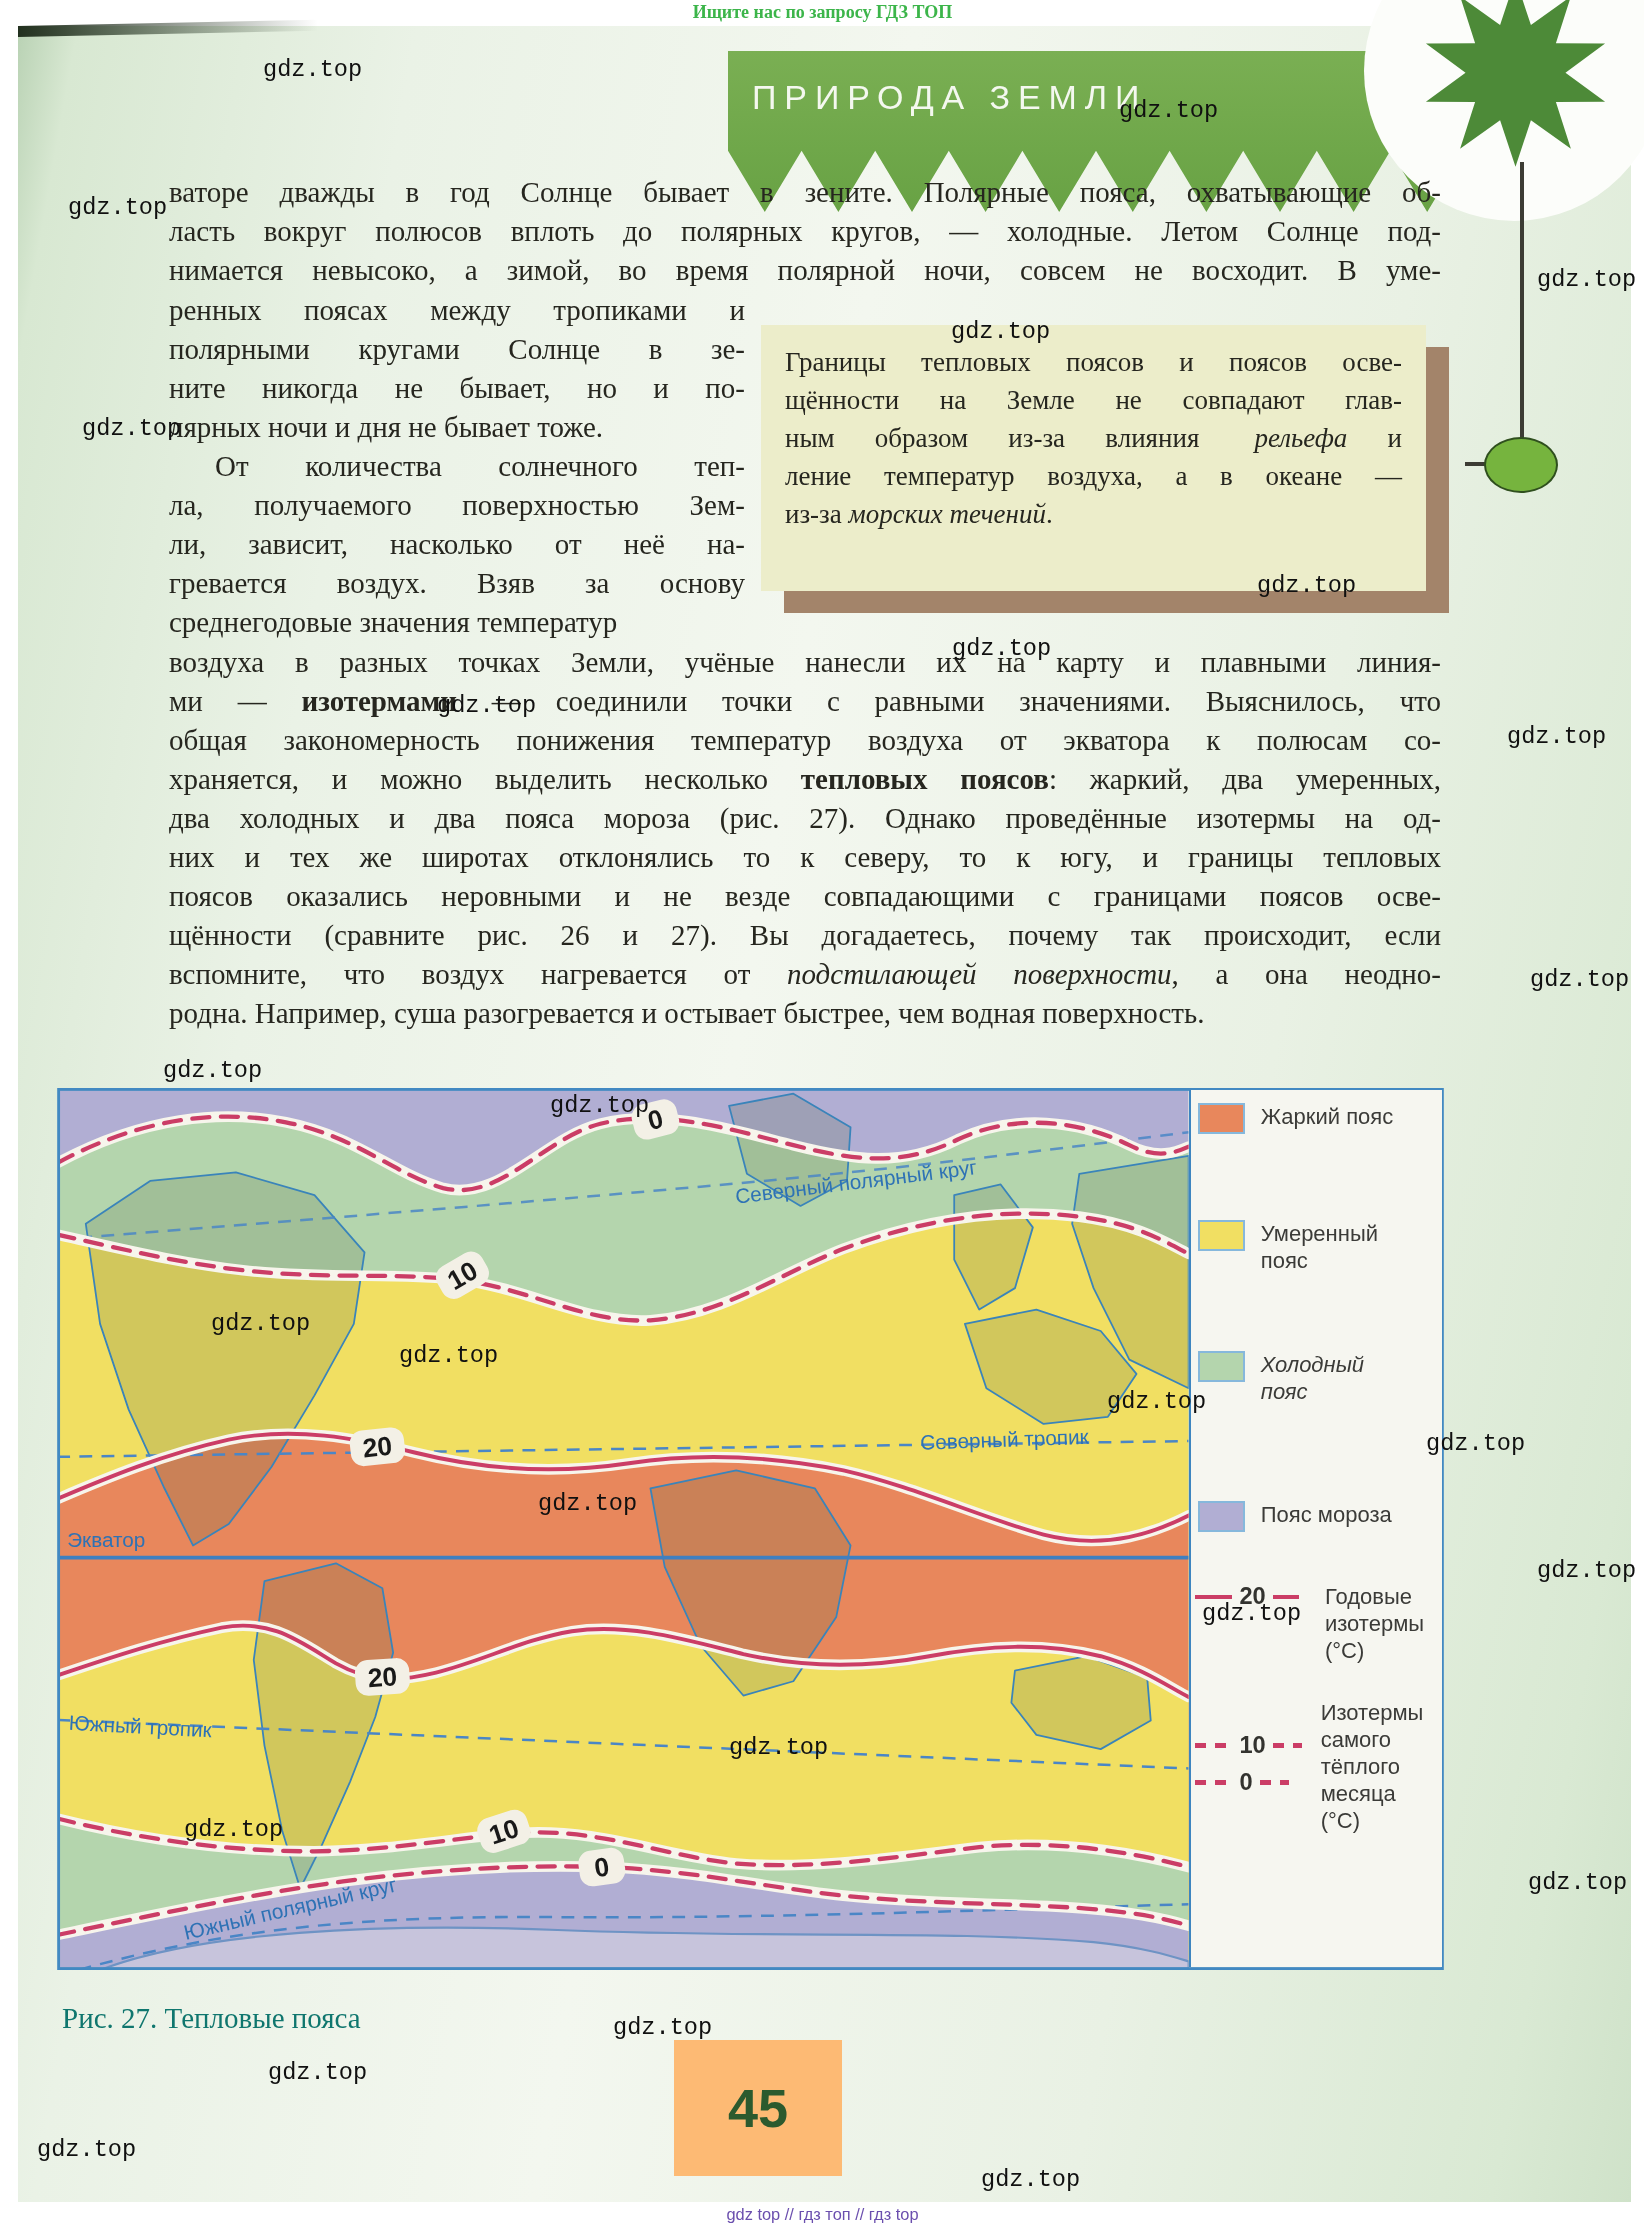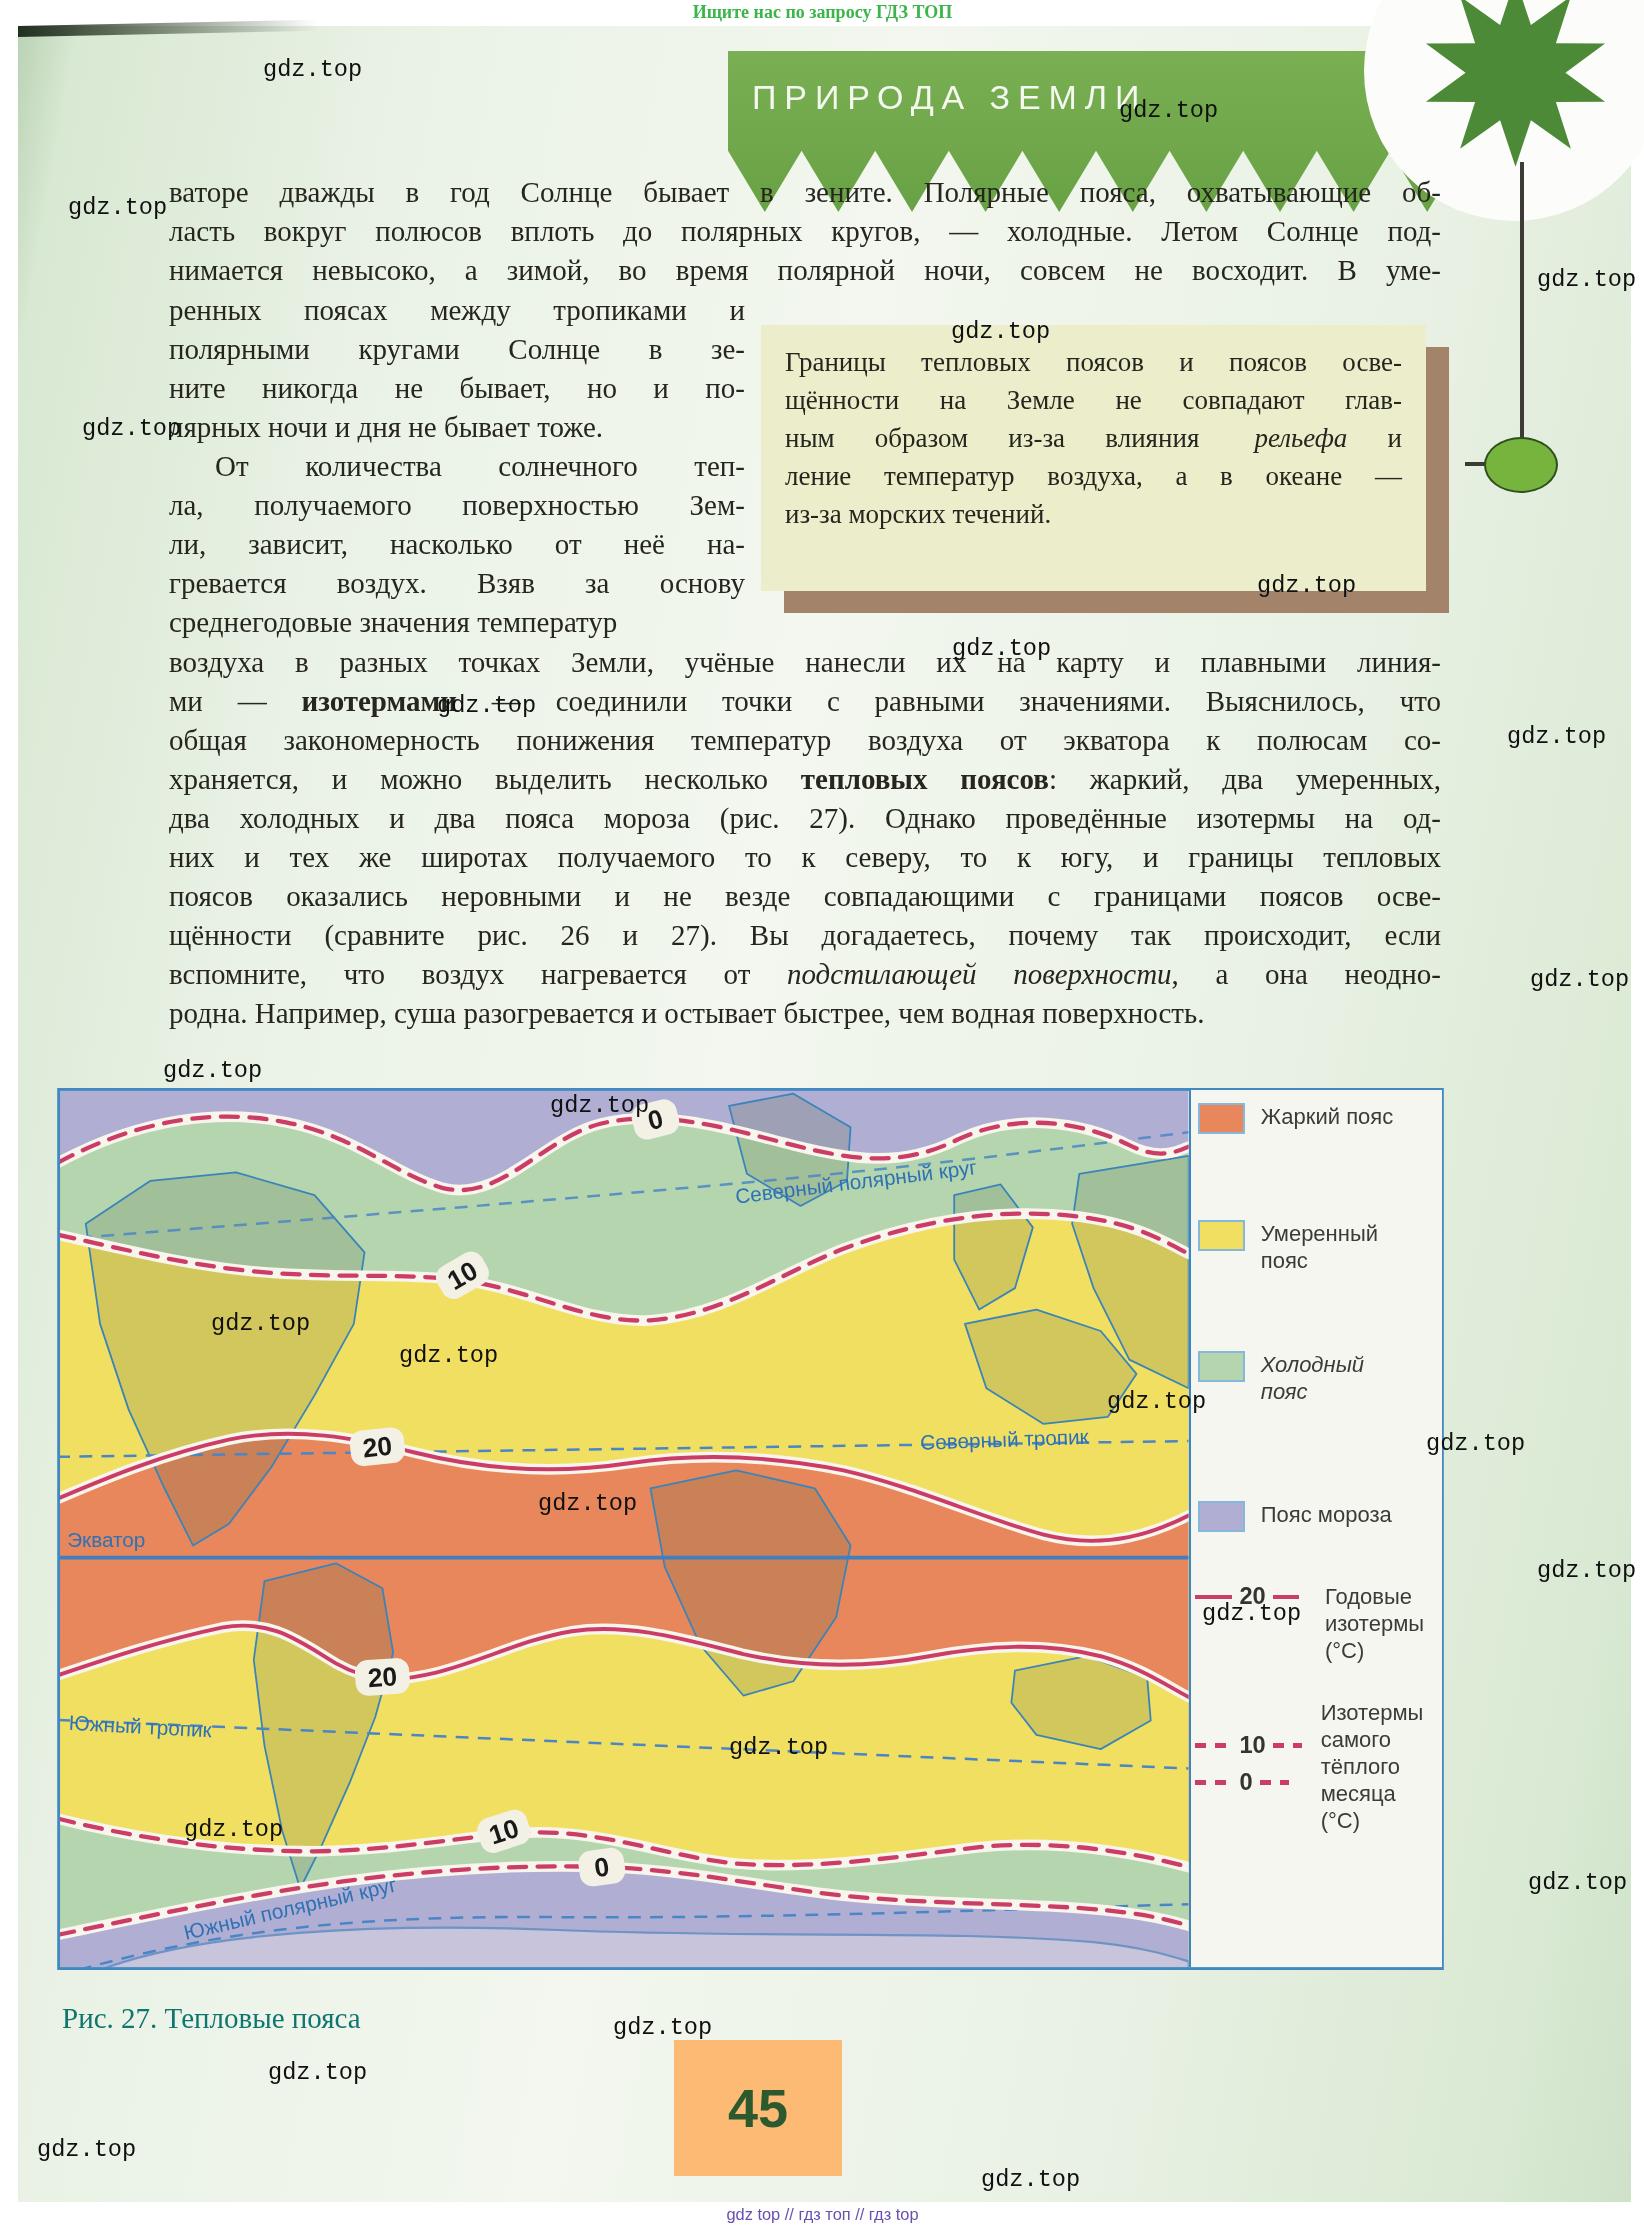--- a/index.html
+++ b/index.html
@@ -97,42 +97,42 @@
       <div class="line"><span>ласть вокруг полюсов вплоть до полярных кругов, — холодные. Летом Солнце под-</span></div>
       <div class="line"><span>нимается невысоко, а зимой, во время полярной ночи, совсем не восходит. В уме-</span></div>
     </div>
 
   <div class="infobox-shadow"></div>
   <div class="infobox">
       <div class="line"><span>Границы тепловых поясов и поясов осве-</span></div>
       <div class="line"><span>щённости на Земле не совпадают глав-</span></div>
       <div class="line"><span>ным образом из-за влияния </span><span style="font-style: italic; margin-left: 15px;">рельефа</span><span> и</span></div>
       <div class="line"><span>ление температур воздуха, а в океане —</span></div>
-      <div class="line last"><span>из-за </span><span style="">морских течений</span><span>.</span></div>
+      <div class="line last"><span>из-за </span><span style="font-style: italic;">морских течений</span><span>.</span></div>
     </div>
 
   <div class="p leftcol">
       <div class="line"><span>ренных поясах между тропиками и</span></div>
       <div class="line"><span>полярными кругами Солнце в зе-</span></div>
       <div class="line"><span>ните никогда не бывает, но и по-</span></div>
       <div class="line last"><span>лярных ночи и дня не бывает тоже.</span></div>
       <div class="line indent"><span>От количества солнечного теп-</span></div>
       <div class="line"><span>ла, получаемого поверхностью Зем-</span></div>
       <div class="line"><span>ли, зависит, насколько от неё на-</span></div>
       <div class="line"><span>гревается воздух. Взяв за основу</span></div>
       <div class="line last"><span>среднегодовые значения температур</span></div>
     </div>
 
   <div class="p p3">
       <div class="line"><span>воздуха в разных точках Земли, учёные нанесли их на карту и плавными линия-</span></div>
       <div class="line"><span>ми — </span><span style="font-weight: bold;">изотермами</span><span> — соединили точки с равными значениями. Выяснилось, что</span></div>
       <div class="line"><span>общая закономерность понижения температур воздуха от экватора к полюсам со-</span></div>
       <div class="line"><span>храняется, и можно выделить несколько </span><span style="font-weight: bold;">тепловых поясов</span><span>: жаркий, два умеренных,</span></div>
       <div class="line"><span>два холодных и два пояса мороза (рис. 27). Однако проведённые изотермы на од-</span></div>
-      <div class="line"><span>них и тех же широтах получаемого то к северу, то к югу, и границы тепловых</span></div>
+      <div class="line"><span>них и тех же широтах отклонялись то к северу, то к югу, и границы тепловых</span></div>
       <div class="line"><span>поясов оказались неровными и не везде совпадающими с границами поясов осве-</span></div>
       <div class="line"><span>щённости (сравните рис. 26 и 27). Вы догадаетесь, почему так происходит, если</span></div>
       <div class="line"><span>вспомните, что воздух нагревается от </span><span style="font-style: italic;">подстилающей поверхности</span><span>, а она неодно-</span></div>
       <div class="line last"><span>родна. Например, суша разогревается и остывает быстрее, чем водная поверхность.</span></div>
     </div>
 
   <svg id="map" width="1387" height="882" viewBox="0 0 1940 1234">
     <defs>
       <clipPath id="mapclip">
           <rect x="3" y="3" width="1580" height="1228"></rect>

